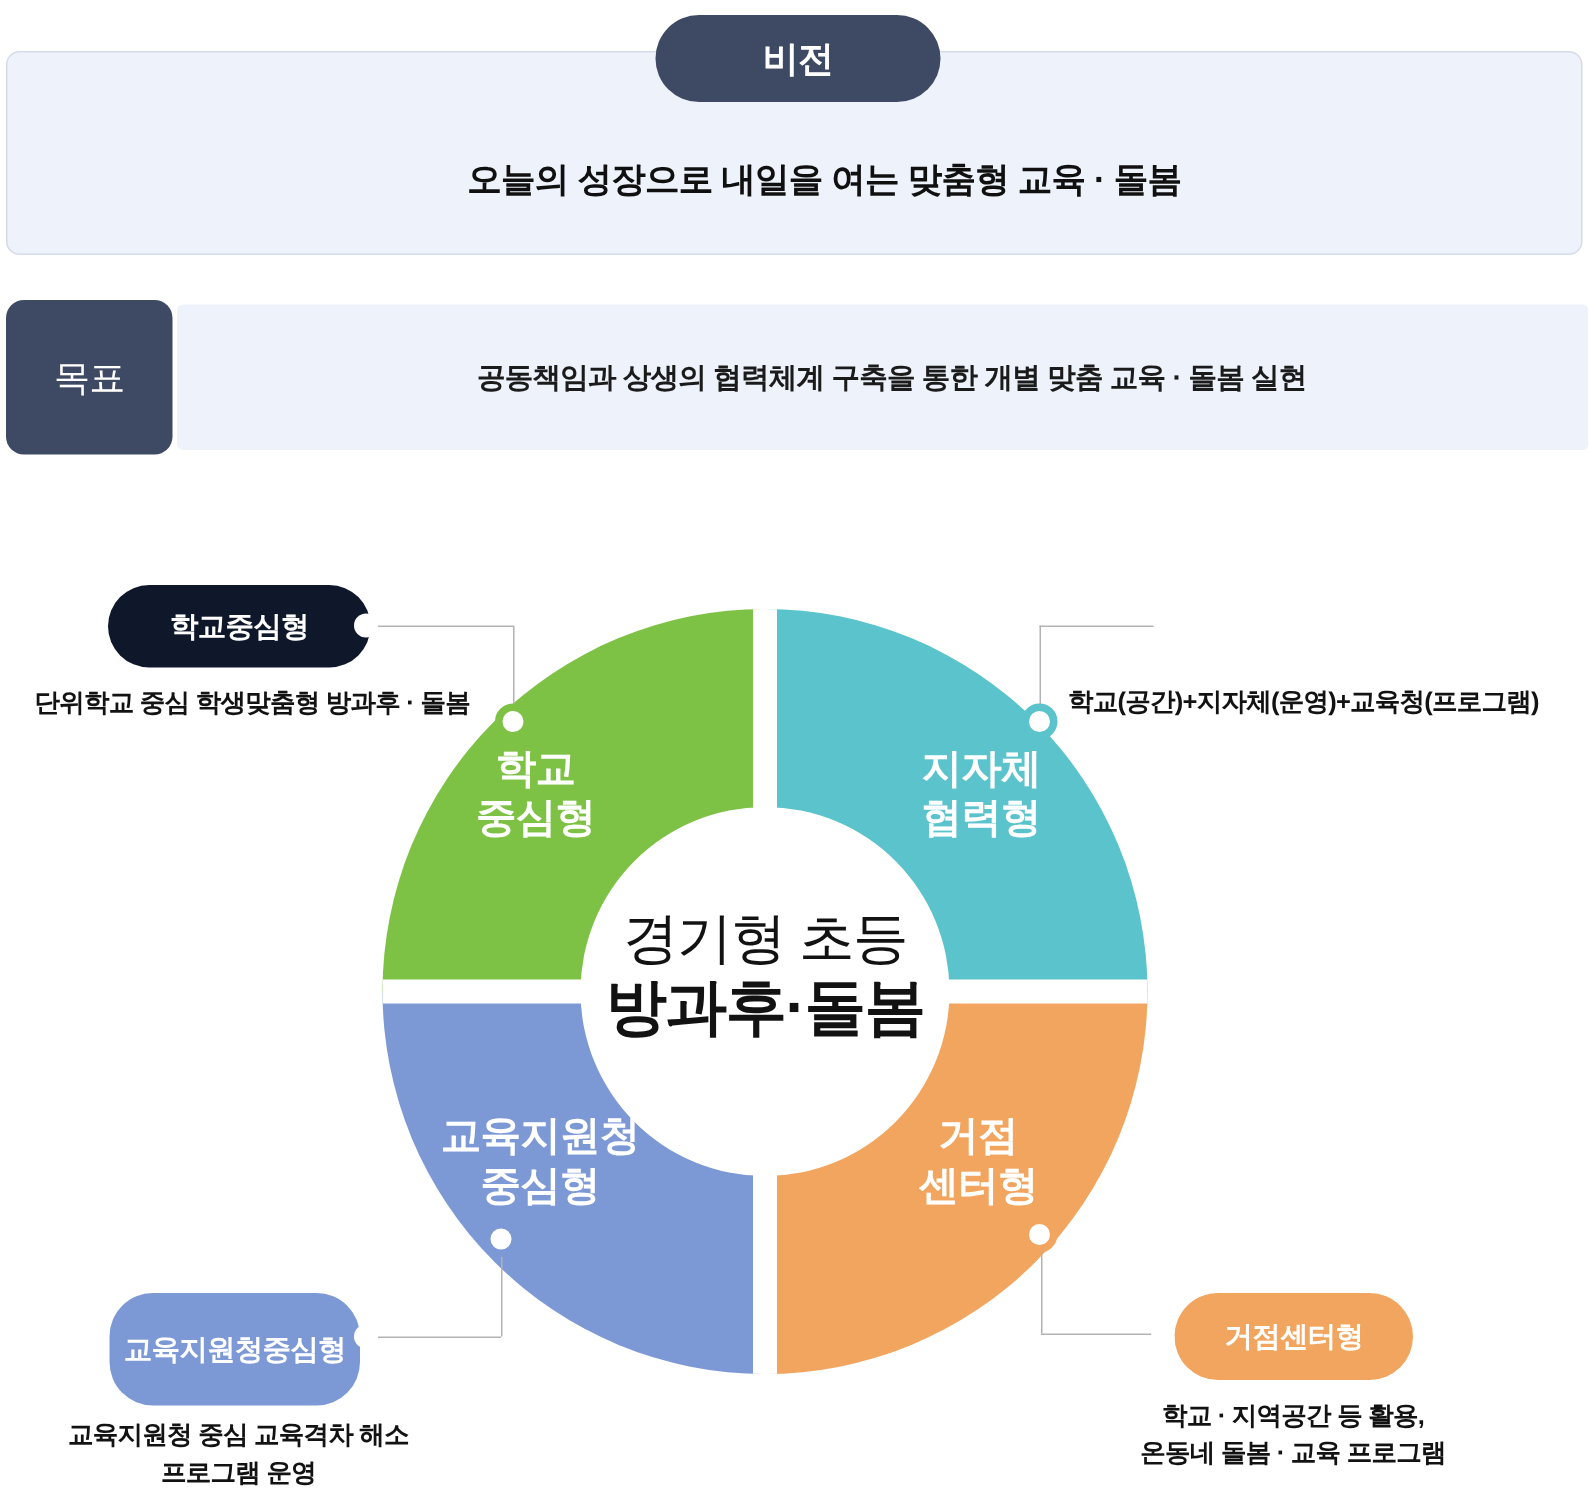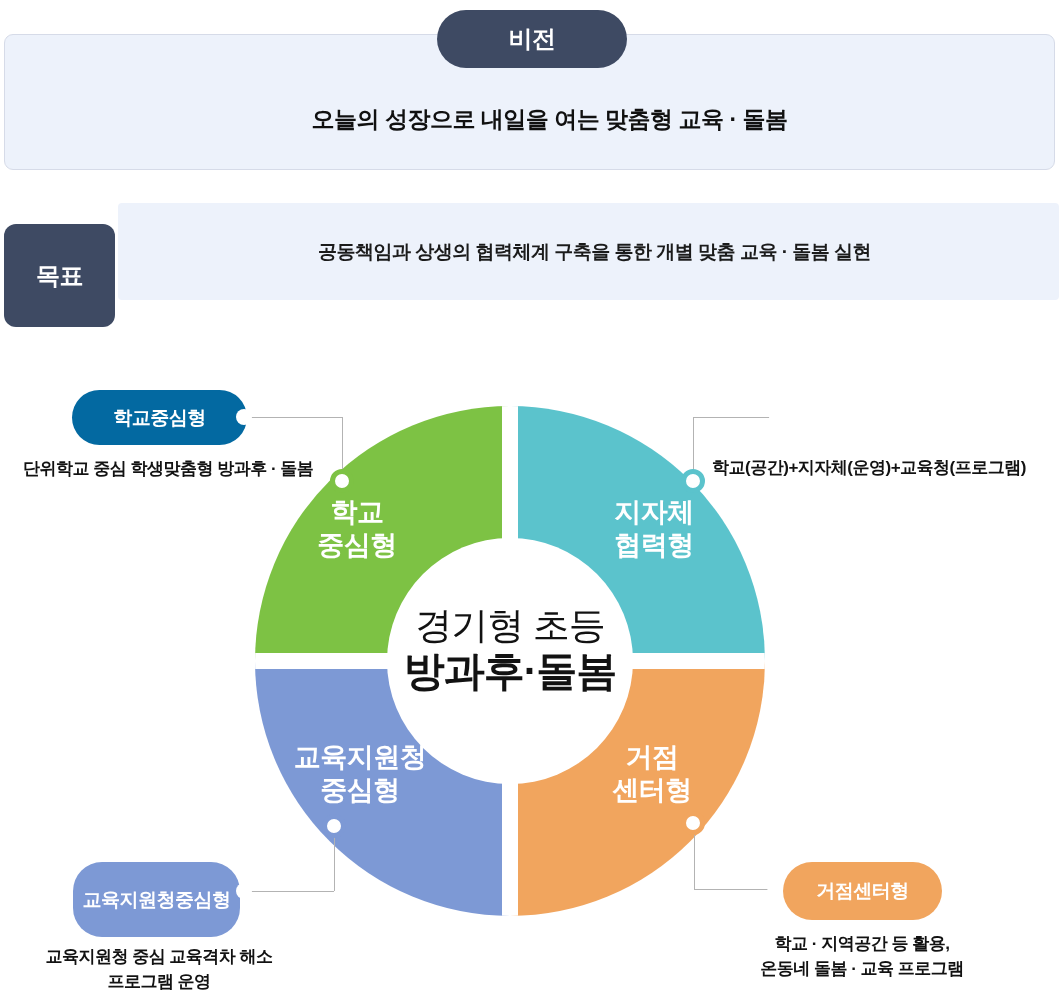--- a/index.html
+++ b/index.html
@@ -23,21 +23,21 @@
     background:var(--navy,#3E4A63); border-radius:30px; z-index:2;
     display:flex; align-items:center; justify-content:center;
     color:#fff; font-size:24px; font-weight:700; letter-spacing:-0.5px;
   }
 
   
   .goal-badge {
     position:absolute; left:4px; top:200px; width:111px; height:103px;
     background:var(--navy,#3E4A63); border-radius:12px;
     display:flex; align-items:center; justify-content:center;
-    color:#fff; font-size:24px; font-weight:700; letter-spacing:-0.5px;margin-top:24px;
+    color:#fff; font-size:24px; font-weight:400; letter-spacing:-0.5px;
   }
   .goal-panel {
     position:absolute; left:118px; top:203px; width:941px; height:97px;
     background:var(--panel-bg,#EDF2FB); border-radius:4px;
     display:flex; align-items:center; justify-content:center;padding-left:12px;
   }
   .goal-statement { font-size:19px; font-weight:600; letter-spacing:-0.5px; color:#1b1b1b; }
 
   
   .donut-ring {
@@ -164,21 +164,21 @@
   <div class="conn ch-eduoff"></div>
   <div class="conn cv-eduoff"></div>
   <div class="conn ch-hub"></div>
   <div class="conn cv-hub"></div>
 
   <div class="rim-dot rd-school" style="border-color: rgb(125, 194, 68);"></div>
   <div class="rim-dot rd-localgov" style="border-color: rgb(91, 195, 204);"></div>
   <div class="rim-dot rd-eduoff" style="border-color: rgb(125, 153, 213);"></div>
   <div class="rim-dot rd-hub" style="border-color: rgb(241, 165, 94);"></div>
 
-  <div class="callout-pill pill-school" style="background: #0369a1;">학교중심형</div>
+  <div class="callout-pill pill-school" style="background: #0f172a;">학교중심형</div>
   <div class="pill-dot pd-school"></div>
 
   <div class="pill-dot pd-localgov"></div>
 
   <div class="callout-pill pill-eduoff" style="background: rgb(125, 153, 213);">교육지원청중심형</div>
   <div class="pill-dot pd-eduoff"></div>
 
   <div class="callout-pill pill-hub" style="background: rgb(241, 165, 94);">거점센터형</div>
   <div class="pill-dot pd-hub"></div>
 

